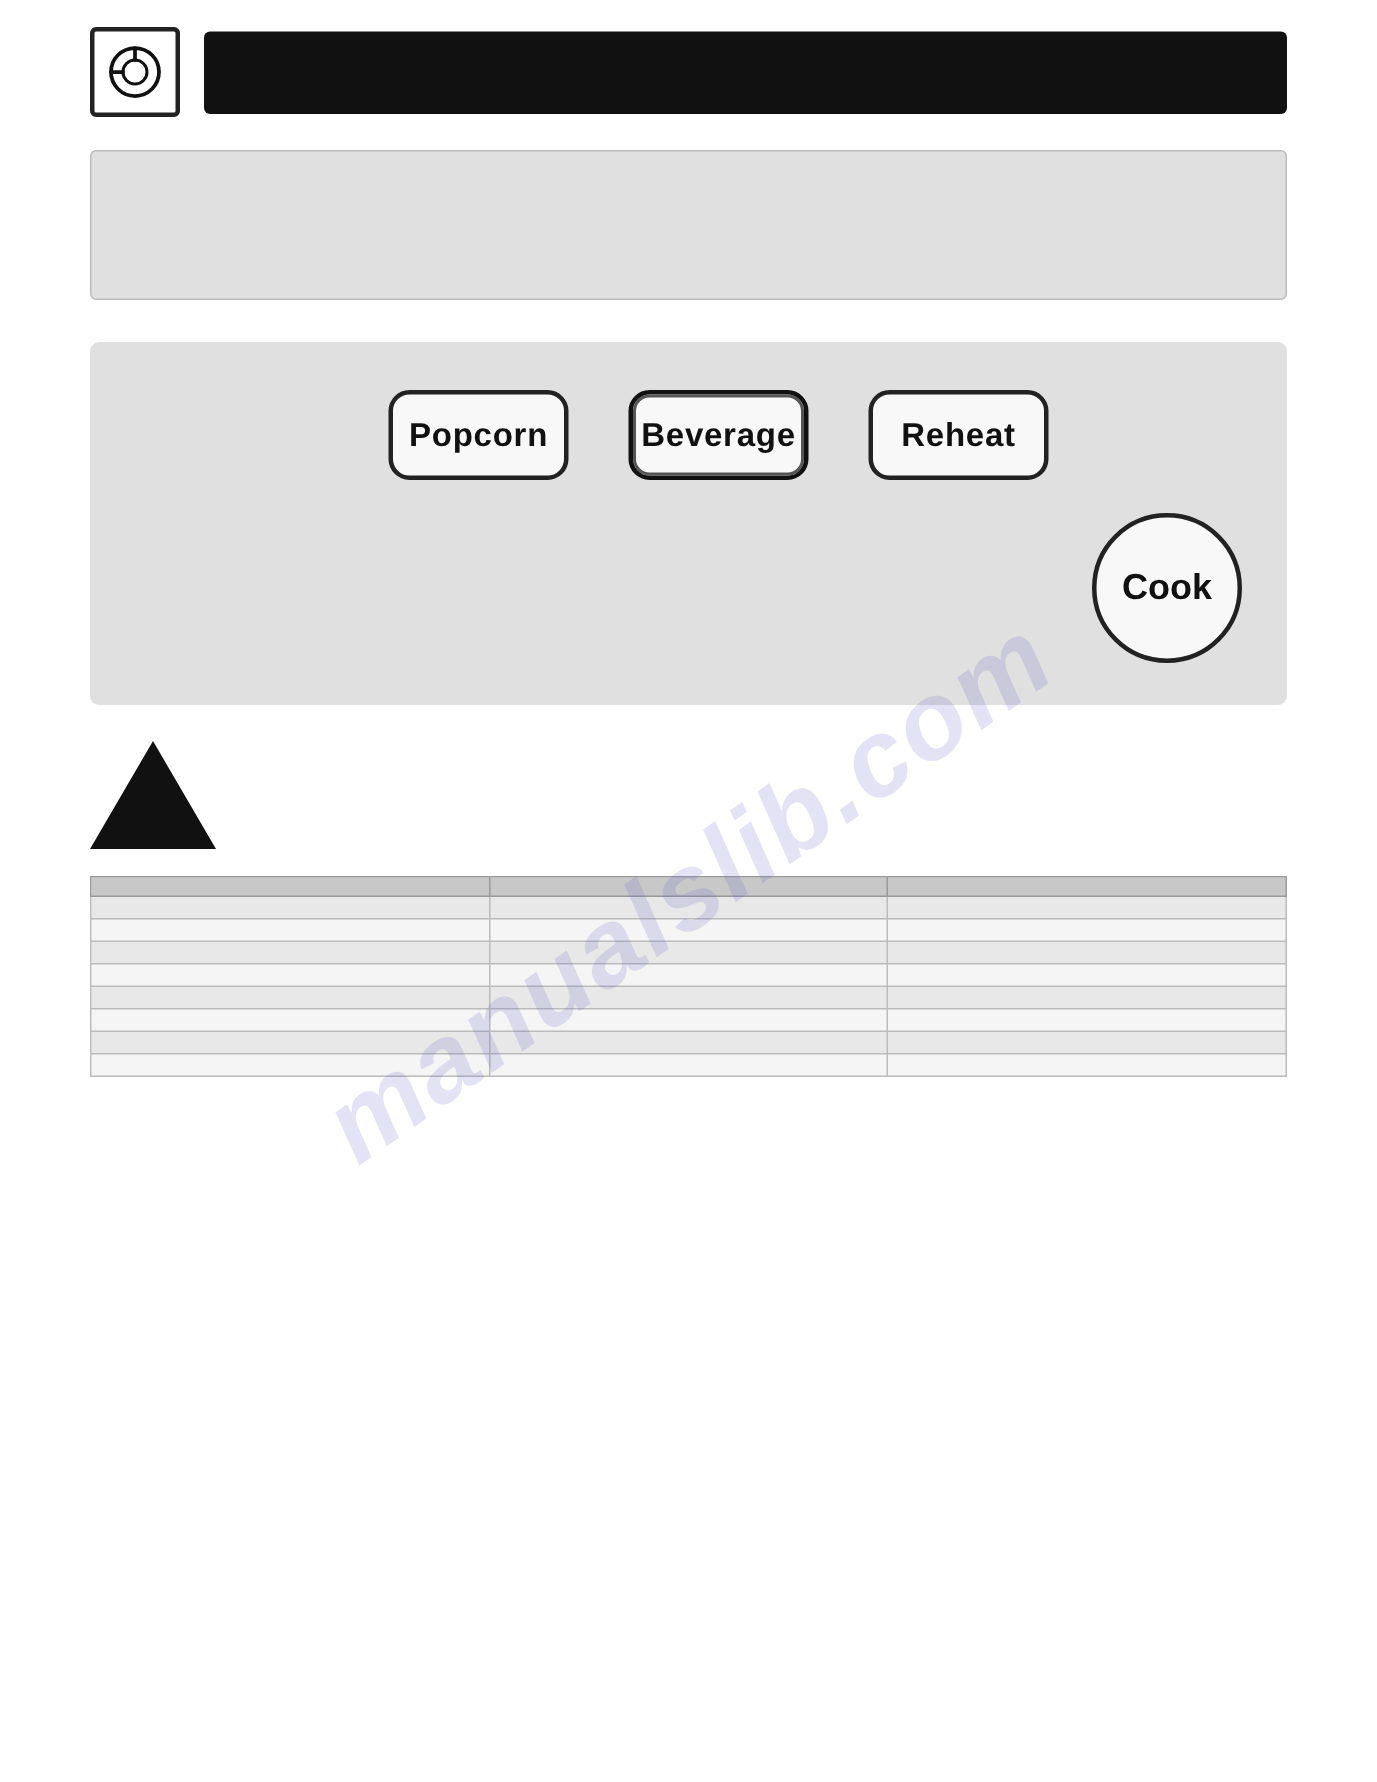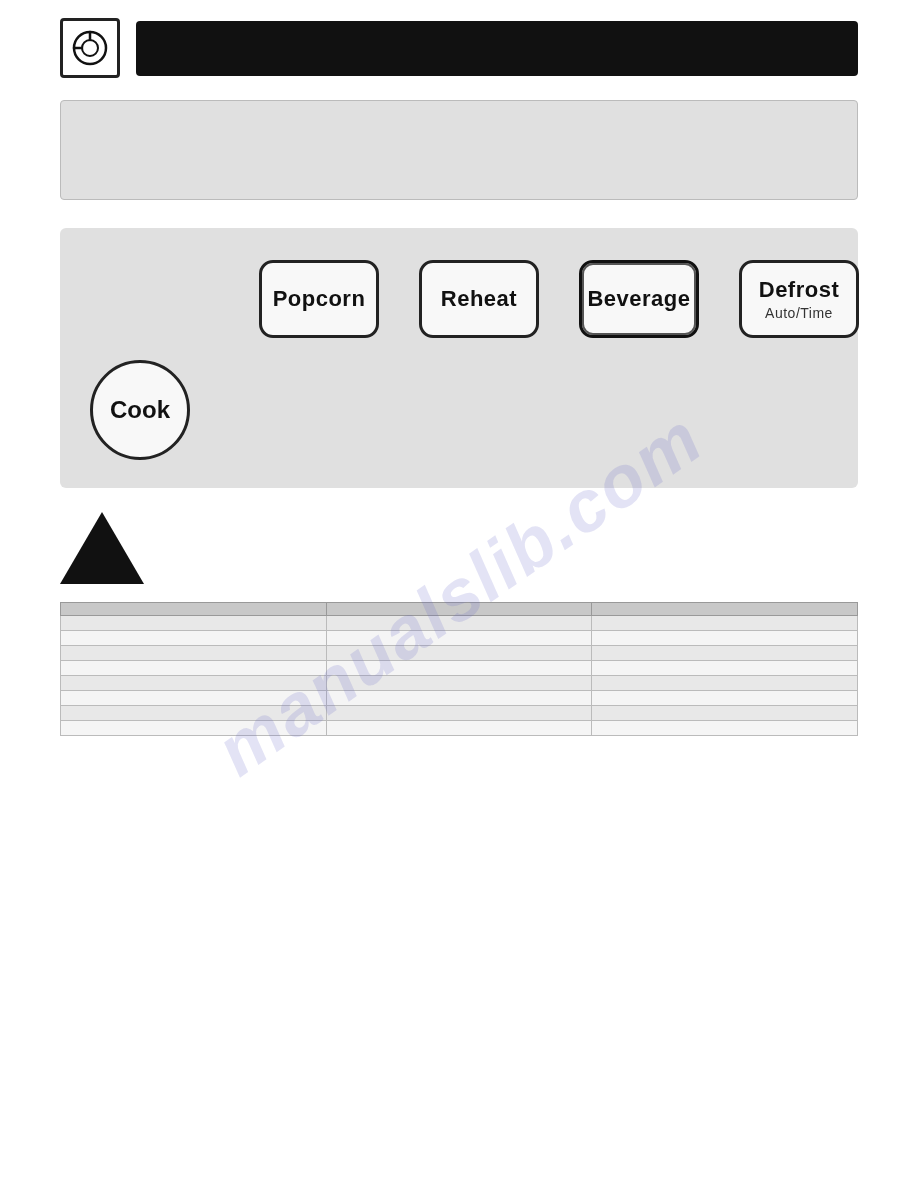--- a/index.html
+++ b/index.html
@@ -109,21 +109,21 @@
       box-shadow: 0 0 0 2px #555 inset;
     }
     .panel-btn .sub-label {
       font-size: 14px;
       font-weight: 500;
       color: #333;
       margin-top: 2px;
     }
     .cook-row {
       display: flex;
-      justify-content: flex-start;
+      justify-content: flex-end;
       margin-top: 22px;
     }
     .cook-btn {
       background: #f8f8f8;
       border: 3px solid #222;
       border-radius: 50%;
       width: 100px;
       height: 100px;
       font-size: 24px;
       font-weight: 600;
@@ -209,26 +209,22 @@
   </div>
   <div class="header-black-bar"></div>
 </div>
 
 <div class="info-box">
 </div>
 
 <div class="button-panel">
   <div class="button-grid">
     <button class="panel-btn">Popcorn</button>
+    <button class="panel-btn selected">Beverage</button>
     <button class="panel-btn">Reheat</button>
-    <button class="panel-btn selected">Beverage</button>
-    <button class="panel-btn">
-      <span>Defrost</span>
-      <span class="sub-label">Auto/Time</span>
-    </button>
   </div>
   <div class="cook-row">
     <button class="cook-btn">Cook</button>
   </div>
 </div>
 
 <div class="warning-row">
   <div class="triangle-icon"></div>
 </div>
 

